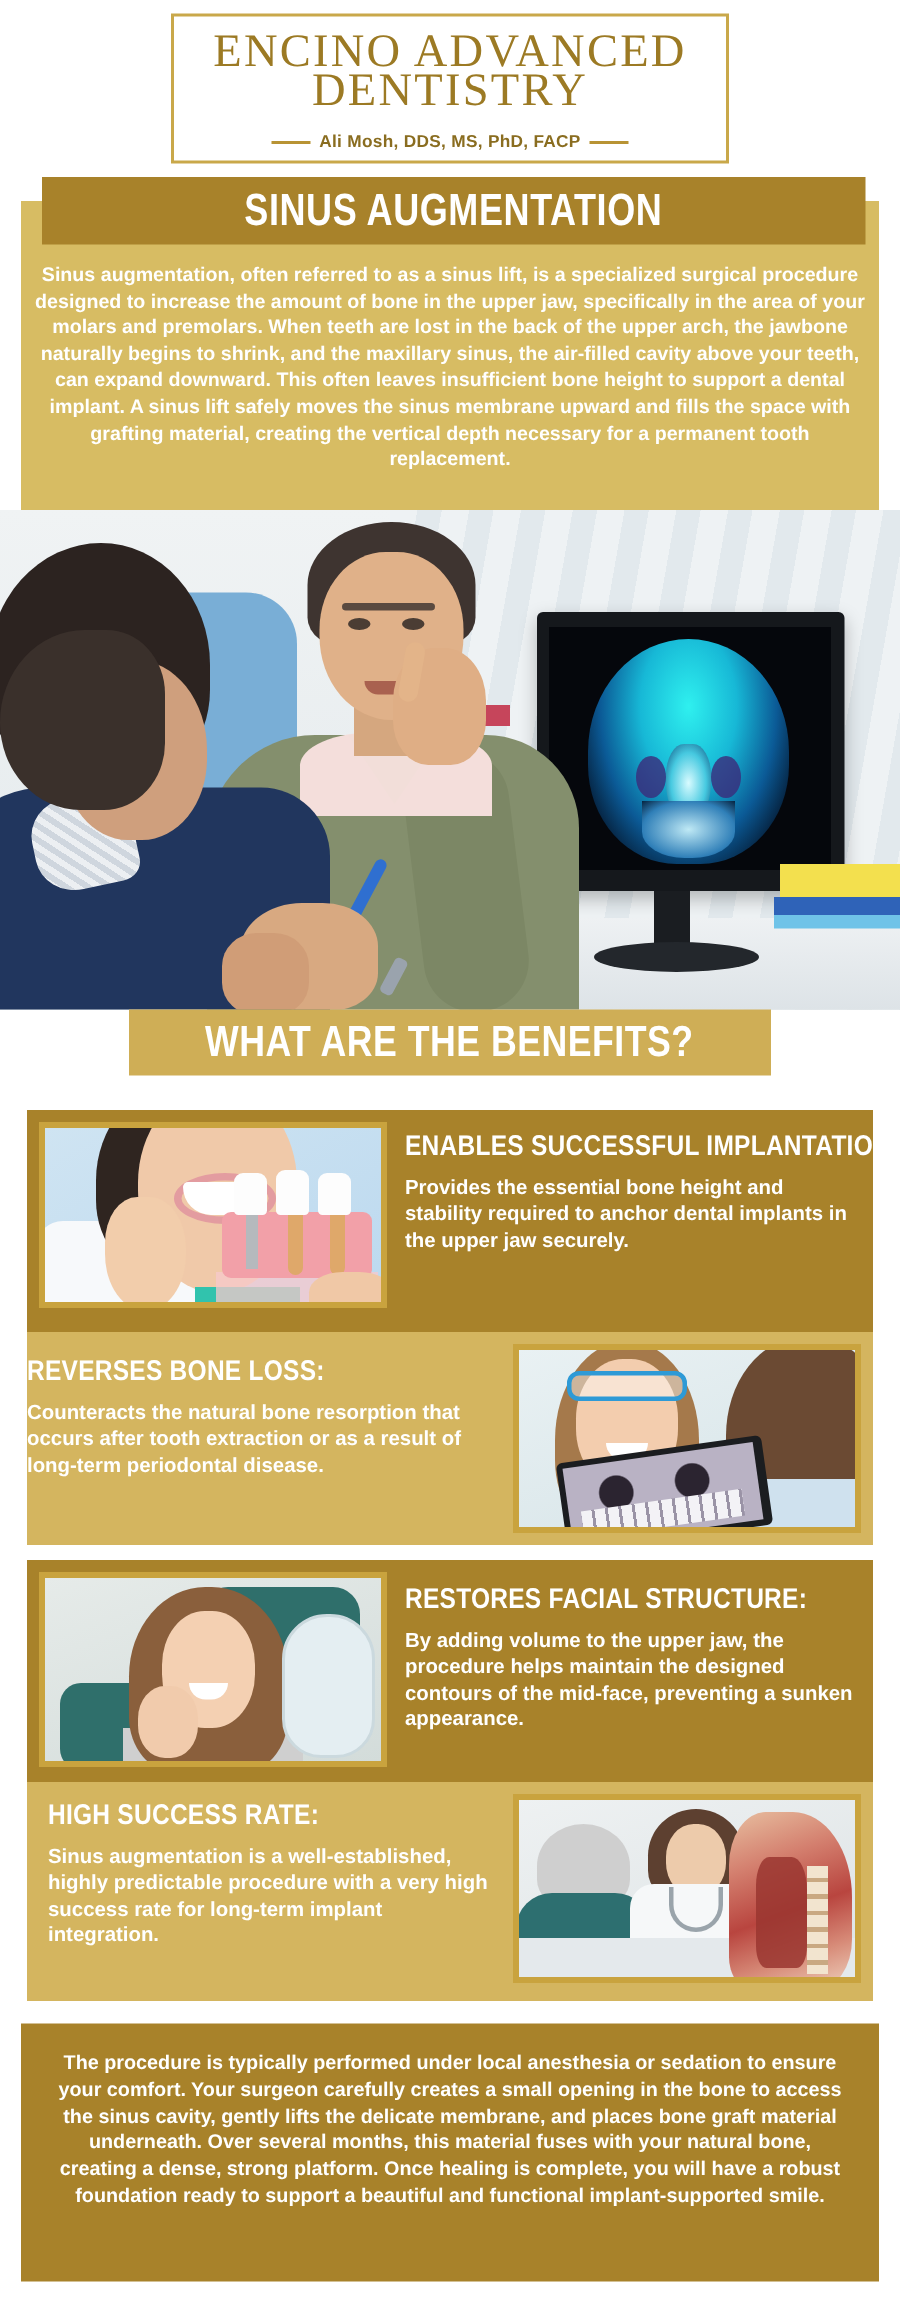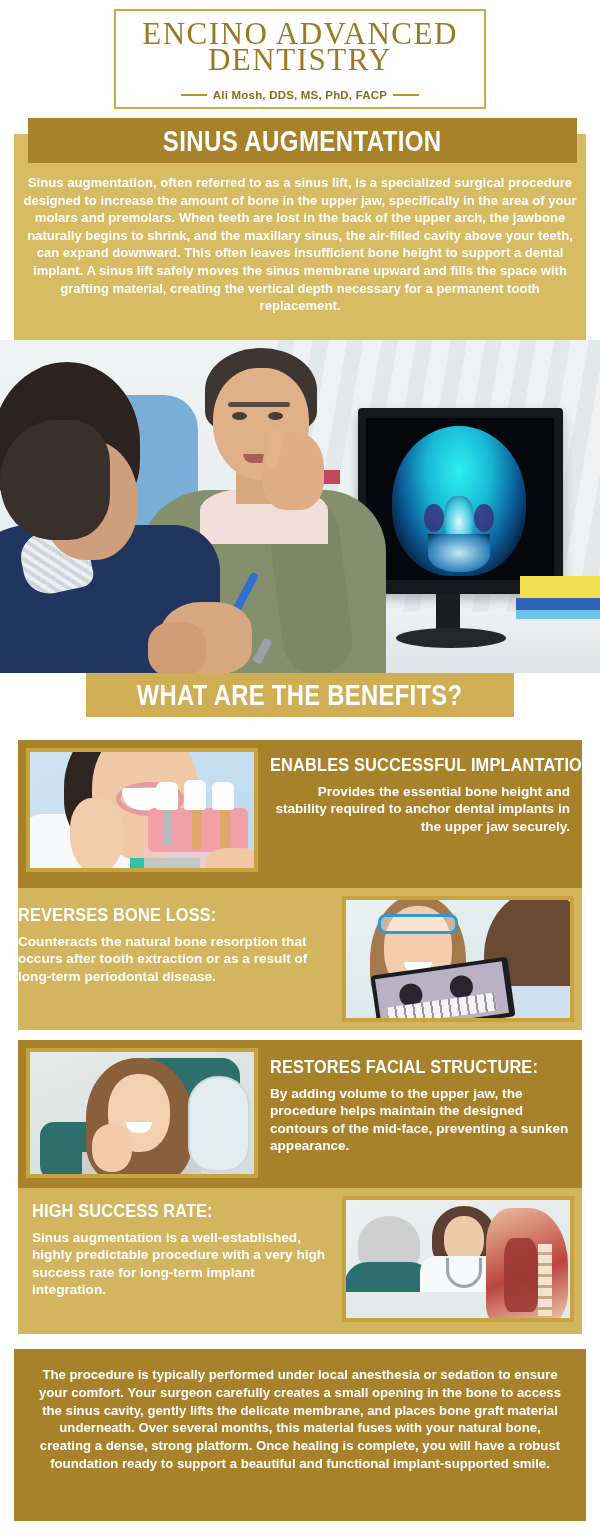--- a/index.html
+++ b/index.html
@@ -189,21 +189,21 @@
     background: #dfe7ea;
   }
   .card-txt { position: absolute; }
   .card-head {
     color: #ffffff; font-size: 19px; font-weight: 700; letter-spacing: 0.2px;
     transform: scaleX(0.86); transform-origin: left center; white-space: nowrap;
     margin-bottom: 7px;
   }
   .card-body { color: #ffffff; font-size: 13.6px; line-height: 17.4px; font-weight: 600; }
 
-  #card1 { top: 740px; height: 160px; text-align: right; }
+  #card1 { top: 740px; height: 160px; }
   #card1 .card-photo { left: 8px; top: 8px; width: 232px; height: 124px; }
   #card1 .card-txt { left: 252px; top: 14px; width: 300px; }
   #card2 { top: 888px; height: 142px; }
   #card2 .card-photo { left: 324px; top: 8px; width: 232px; height: 126px; }
   #card2 .card-txt { left: 0; top: 16px; width: 300px; }
   #card3 { top: 1040px; height: 170px; }
   #card3 .card-photo { left: 8px; top: 8px; width: 232px; height: 130px; }
   #card3 .card-txt { left: 252px; top: 16px; width: 302px; }
   #card4 { top: 1188px; height: 146px; }
   #card4 .card-photo { left: 324px; top: 8px; width: 232px; height: 126px; }

